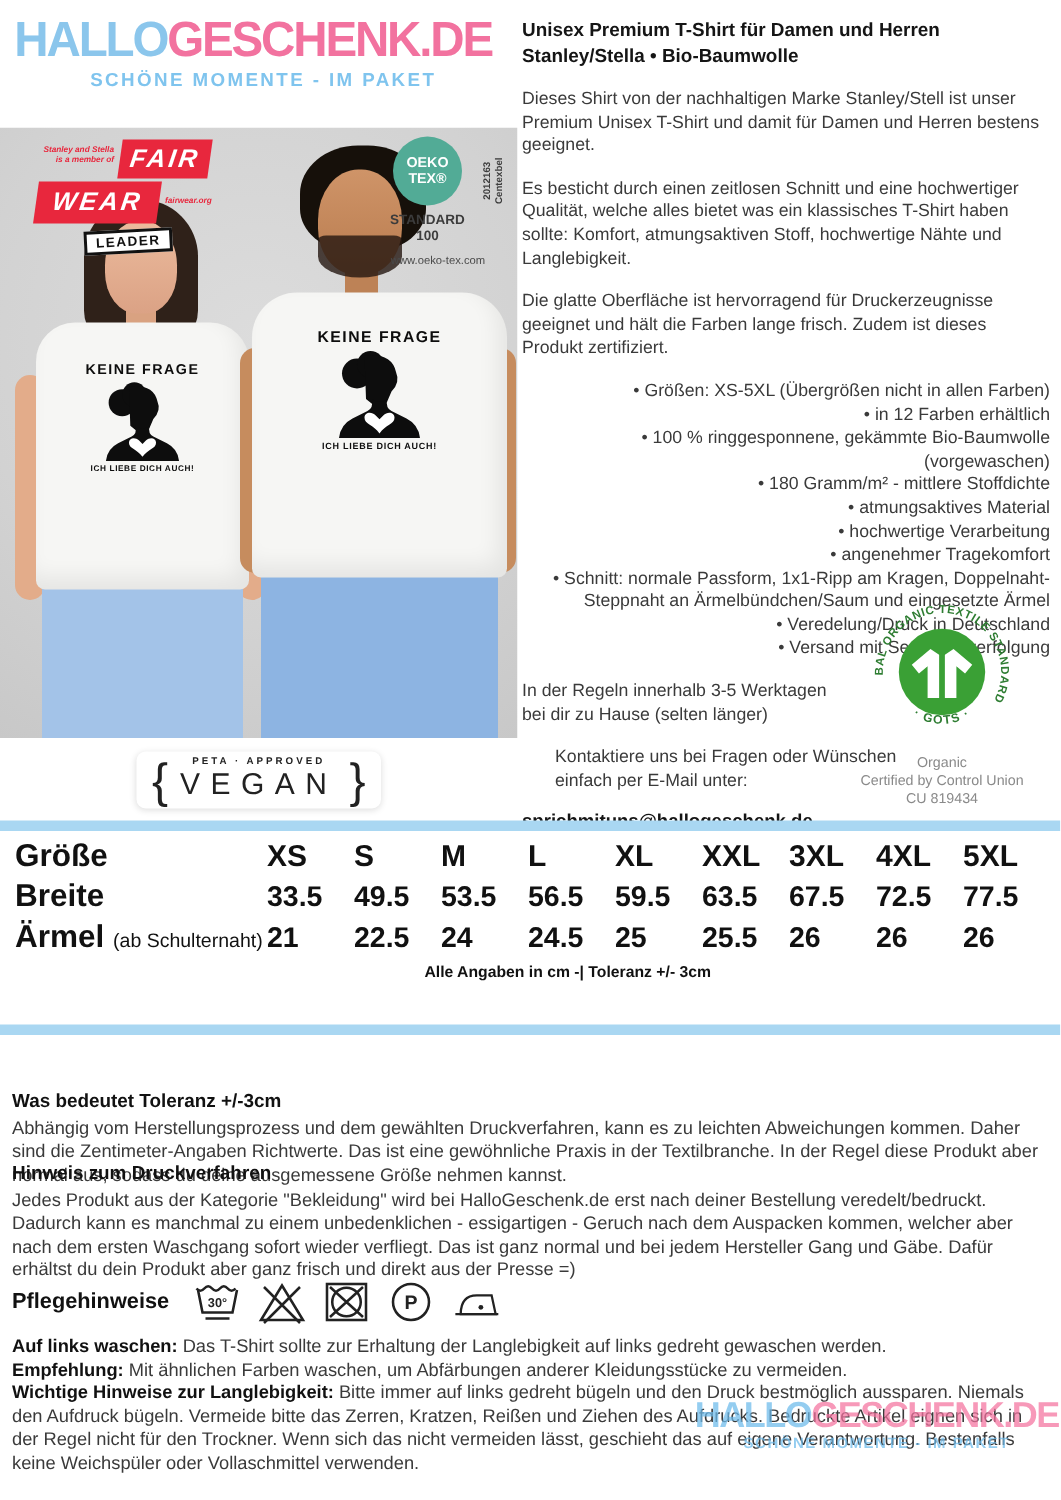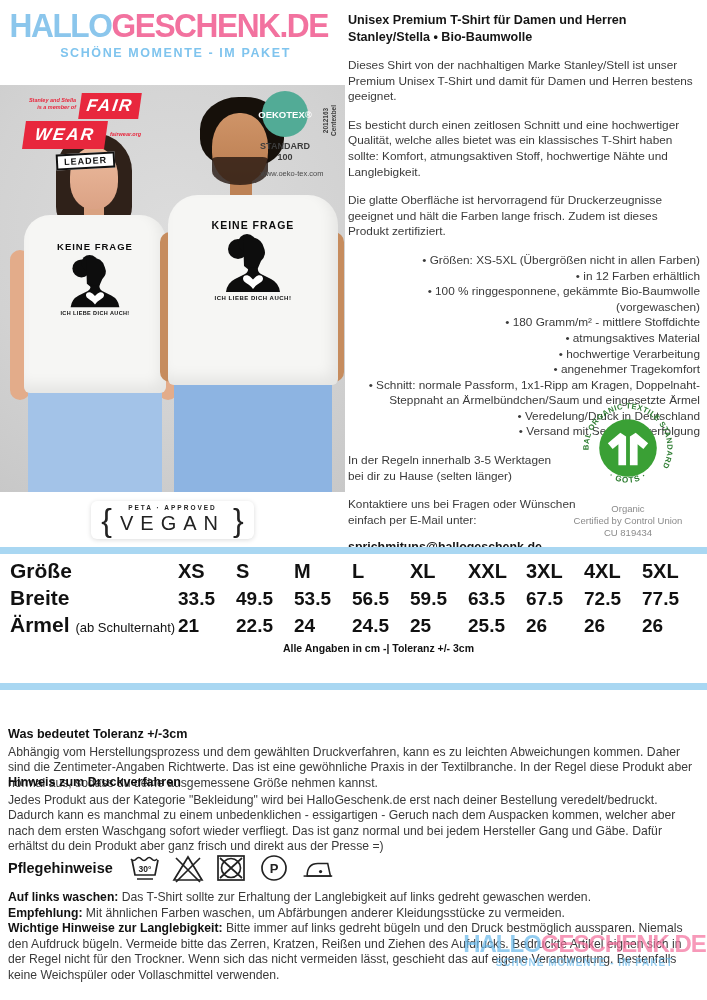--- a/index.html
+++ b/index.html
@@ -1,36 +1,36 @@
 <!DOCTYPE html>
 <html><head>
 <meta charset="utf-8">
 <style>
   * { box-sizing: border-box; margin: 0; padding: 0; }
   html,body { background:#fff; }
   body { font-family: "Liberation Sans", "DejaVu Sans", sans-serif; color:#3d3d3d; }
-  .page { position:relative; width:707px; height:1000px; background:#fff; overflow:hidden;border-radius:30px; }
+  .page { position:relative; width:707px; height:1000px; background:#fff; overflow:hidden; }
 
   
   .logo-wrap { position:absolute; left:8px; top:8px; width:335px; text-align:center; }
   .logo-line { font-size:33px; font-weight:bold; letter-spacing:-1.5px; line-height:1.1; white-space:nowrap; transform:scaleX(.96); transform-origin:left; }
   .logo-blue { color:#8bc6ec; }
   .logo-pink { color:#f2729f; }
   .logo-tagline { font-size:12.5px; font-weight:bold; letter-spacing:1.6px; color:#7fc4ee; margin-top:2px; }
 
   
   .rc { position:absolute; left:348px; top:12px; width:352px; font-size:11.8px; line-height:15.6px; color:#3a3a3a; }
   .rc-title { font-weight:bold; color:#151515; font-size:12.6px; line-height:16.5px; margin-bottom:13px; }
   .rc p.para { margin-bottom:13px; }
   .rc .bullets { margin-bottom:13px;text-align:right; }
   .bullet { padding-left:10px; text-indent:-10px; }
   .bullet::before { content:"• "; }
   .pre { white-space:pre-line; }
   .rc-delivery { margin-bottom:13px; width:245px; }
-  .rc-contact { margin-bottom:12px; width:250px; }
+  .rc-contact { margin-bottom:12px; width:250px;margin-left:22px; }
   .rc-email { font-weight:bold; color:#151515; font-size:12.4px; }
 
   
   .gots { position:absolute; right:6px; top:388px; width:132px; text-align:center; }
   .gots-caption { font-size:9.5px; color:#8a8a8a; line-height:12px; margin-top:2px; }
 
   
   .photo { position:absolute; left:0; top:85px; width:345px; height:462px; overflow:hidden; }
   .ph-bg { position:absolute; inset:0 0 55px 0; background:radial-gradient(circle at 50% 35%, #dcdcdc 0%, #d2d2d2 60%, #c8c8c8 100%); }
   .figure { position:absolute; }
@@ -75,21 +75,21 @@
   .badge-fw { position:absolute; left:14px; top:8px; width:150px; height:84px; font-style:italic; }
   .fw-member { position:absolute; left:0; top:4px; width:62px; font-size:5.5px; font-weight:bold; color:#e8273d; text-align:right; line-height:6.5px; white-space:pre-line; }
   .fw-box { position:absolute; background:#e8273d; color:#fff; font-weight:bold; text-align:center; transform:skewX(-8deg); }
   .fw-fair { left:66px; top:0; width:60px; height:26px; font-size:17px; line-height:26px; letter-spacing:2px; }
   .fw-wear { left:10px; top:28px; width:82px; height:28px; font-size:17px; line-height:28px; letter-spacing:2px; }
   .fw-url { position:absolute; left:96px; top:38px; font-size:5.5px; font-weight:bold; color:#e8273d; }
   .fw-leader { position:absolute; left:42px; top:60px; padding:1px 6px; border:2px solid #111; background:#fff; color:#111; font-size:9px; font-weight:bold; letter-spacing:1px; transform:rotate(-3deg); font-style:normal; }
 
   
   .badge-oeko { position:absolute; left:248px; top:6px; width:92px; height:92px; text-align:center; }
-  .oeko-circle { position:absolute; left:14px; top:0; width:46px; height:46px; border-radius:50%; background:#52ab96; color:#fff; font-weight:bold; font-size:9.5px; line-height:11px; display:flex; flex-direction:row; align-items:center; justify-content:center; }
+  .oeko-circle { position:absolute; left:14px; top:0; width:46px; height:46px; border-radius:50%; background:#52ab96; color:#fff; font-weight:bold; font-size:9.5px; line-height:11px; display:flex; flex-direction:column; align-items:center; justify-content:center; }
   .oeko-standard { position:absolute; left:0; top:50px; width:74px; font-size:9px; font-weight:bold; color:#3c3c3c; line-height:10.5px; }
   .oeko-cert { position:absolute; left:58px; top:22px; width:46px; font-size:6.5px; font-weight:bold; color:#3c3c3c; transform:rotate(-90deg); transform-origin:center; line-height:7.5px; }
   .oeko-url { position:absolute; left:0; top:78px; width:88px; font-size:7.5px; font-weight:normal; color:#4a4a4a; }
 
   
   .vegan-band { position:absolute; left:0; bottom:0; width:345px; height:55px; background:#fff; display:flex; align-items:center; justify-content:center; }
   .vegan-badge { display:flex; align-items:center; gap:4px; background:#fff; border-radius:6px; box-shadow:0 1px 5px rgba(0,0,0,.14); padding:3px 10px; }
   .vegan-brace { font-size:32px; font-weight:300; color:#222; line-height:1; }
   .vegan-mid { text-align:center; padding:0 4px; color:#222; }
   .vegan-top { font-size:6.5px; font-weight:bold; letter-spacing:2px; }

